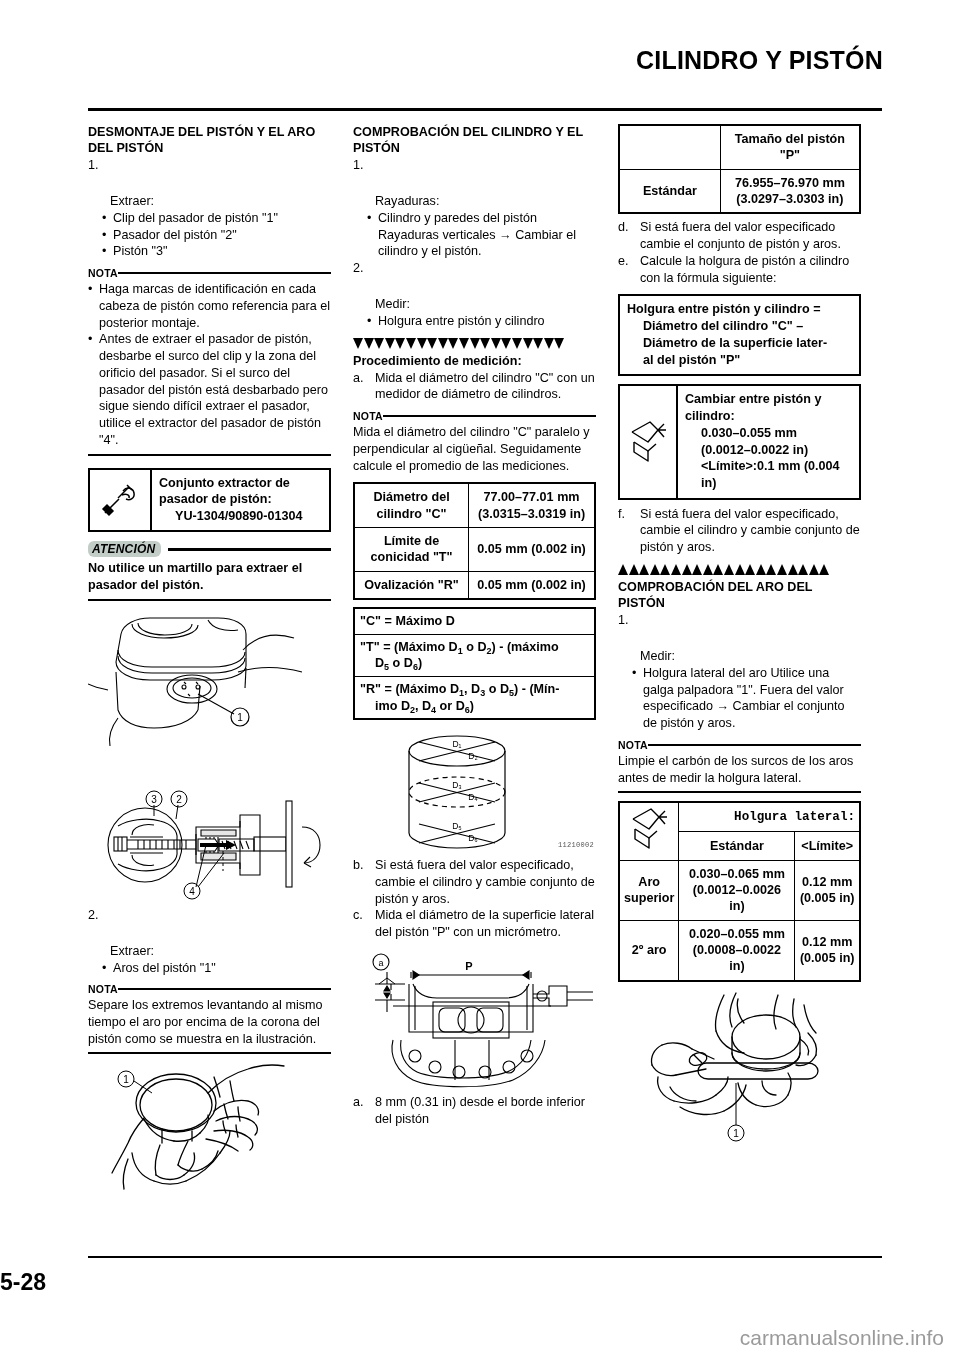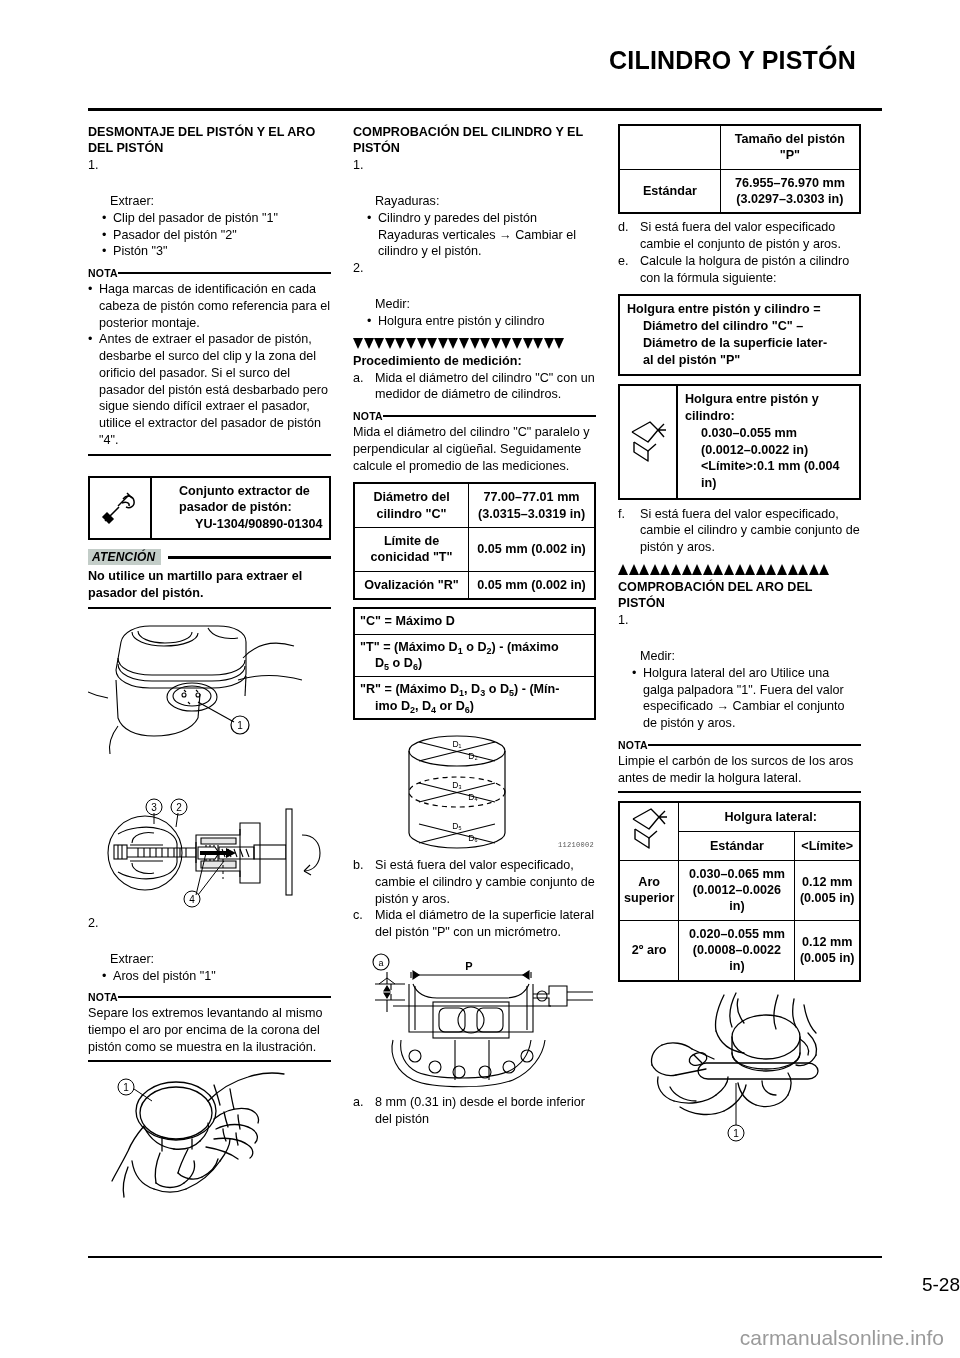--- a/index.html
+++ b/index.html
@@ -9,21 +9,21 @@
     font-family: "Liberation Sans", sans-serif;
     color: #000;
     position: relative;
     overflow: hidden;
   }
   .page { position: relative; width: 960px; height: 1358px; }
 
   
   .header {
     position: absolute; left: 0; right: 0; top: 46px;
-    text-align: right; padding-right: 104px;
+    text-align: right; padding-right: 77px;
   }
   .header-title { font-size: 25px; font-weight: bold; letter-spacing: .2px; }
   .header-rule {
     position: absolute; left: 88px; right: 78px; top: 108px;
     height: 3px; background: #000;
   }
 
   
   .cols {
     position: absolute; left: 88px; top: 124px;
@@ -64,30 +64,30 @@
   .nota-label { font-size: 10.5px; font-weight: bold; letter-spacing: .2px; }
   .nota-line { flex: 1; height: 2px; background: #000; }
   .nota-body { margin-top: 2px; }
   .rule-bottom { height: 2px; background: #000; margin-top: 5px; }
 
   
   .aten { margin-top: 9px; }
   .aten-head { display: flex; align-items: center; gap: 7px; }
   .aten-label {
     font-size: 12px; font-weight: bold; font-style: italic;
-    background: #c3cdc8; padding: 1px 6px 1px 4px; letter-spacing: .2px;
+    background: #c3cdc8; padding: 1px 6px 1px 4px; letter-spacing: .2px; border-radius: 6px;
   }
   .aten-line { flex: 1; height: 2.5px; background: #000; }
   .aten-body {
     font-size: 12.6px; font-weight: bold; line-height: 1.33; margin-top: 3px;
   }
 
   
   .toolbox {
-    display: flex; border: 2.5px solid #000; margin-top: 20px; gap: 20px;
+    display: flex; border: 2.5px solid #000; margin-top: 12px;
   }
   .toolbox .ticon {
     width: 62px; flex: none;
     border-right: 2.5px solid #000;
     display: flex; align-items: center; justify-content: center;
     padding: 5px 2px;
   }
   .toolbox .tbody {
     flex: 1; padding: 5px 6px 6px 7px;
     font-size: 12.6px; font-weight: bold; line-height: 1.32;
@@ -143,21 +143,21 @@
   
   table.sidetbl {
     width: 100%; border-collapse: collapse; border: 2.5px solid #000;
     margin-top: 8px;
   }
   table.sidetbl td {
     border: 1.6px solid #000;
     font-size: 12.6px; font-weight: bold; line-height: 1.3;
     padding: 5px 4px; text-align: center; vertical-align: middle;
   }
-  table.sidetbl td.hl { text-align: center; padding-left: 7px; }
+  table.sidetbl td.hl { text-align: right; padding-left: 7px; font-family: Liberation Mono, monospace; }
   table.sidetbl td.iconcell { padding: 4px 2px; width: 58px; }
 
   
   .tri-row {
     height: 14px; margin: 7px 0 2px 0;
     display: flex; align-items: center; overflow: hidden;
   }
   .tri-down {
     width: 0; height: 0;
     border-left: 5.6px solid transparent;
@@ -181,21 +181,21 @@
     font-family: "Liberation Mono", monospace; letter-spacing: .3px;
   }
 
   
   .footer-rule {
     position: absolute; left: 88px; right: 78px; bottom: 100px;
     height: 2.5px; background: #000;
   }
   .page-num {
     position: absolute; left: 0; right: 0; bottom: 62px;
-    text-align: right; font-size: 19px; font-weight: normal;
+    text-align: left; font-size: 23px; font-weight: bold;
   }
   .watermark {
     position: absolute; right: 16px; bottom: 8px;
     font-size: 21px; color: #9a9a9a;
   }
 </style>
 </head>
 <body>
 
 <div class="page">
@@ -637,21 +637,21 @@
             <g fill="none" stroke="#000" stroke-width="1.4" stroke-linejoin="round">
               <path d="M4 12 L22 2 L30 10"></path>
               <path d="M4 12 L20 22 L30 10"></path>
               <path d="M30 10 L36 4 M30 10 L38 10 M30 10 L36 17"></path>
               <path d="M6 22 L20 31 L28 24"></path>
               <path d="M6 22 L6 32 L20 41 L20 31"></path>
             </g>
           </svg>
         </div>
         <div class="sbody">
-          <div>Holgura entre pistón y</div>
+          <div>Cambiar entre pistón y</div>
           <div>cilindro:</div>
           <div class="ind">0.030–0.055 mm</div>
           <div class="ind">(0.0012–0.0022 in)</div>
           <div class="ind">&lt;Límite&gt;:0.1 mm (0.004</div>
           <div class="ind">in)</div>
         </div>
       </div>
 
       <div class="sub-item" style="margin-top:6px">
         <span class="n">f.</span>

